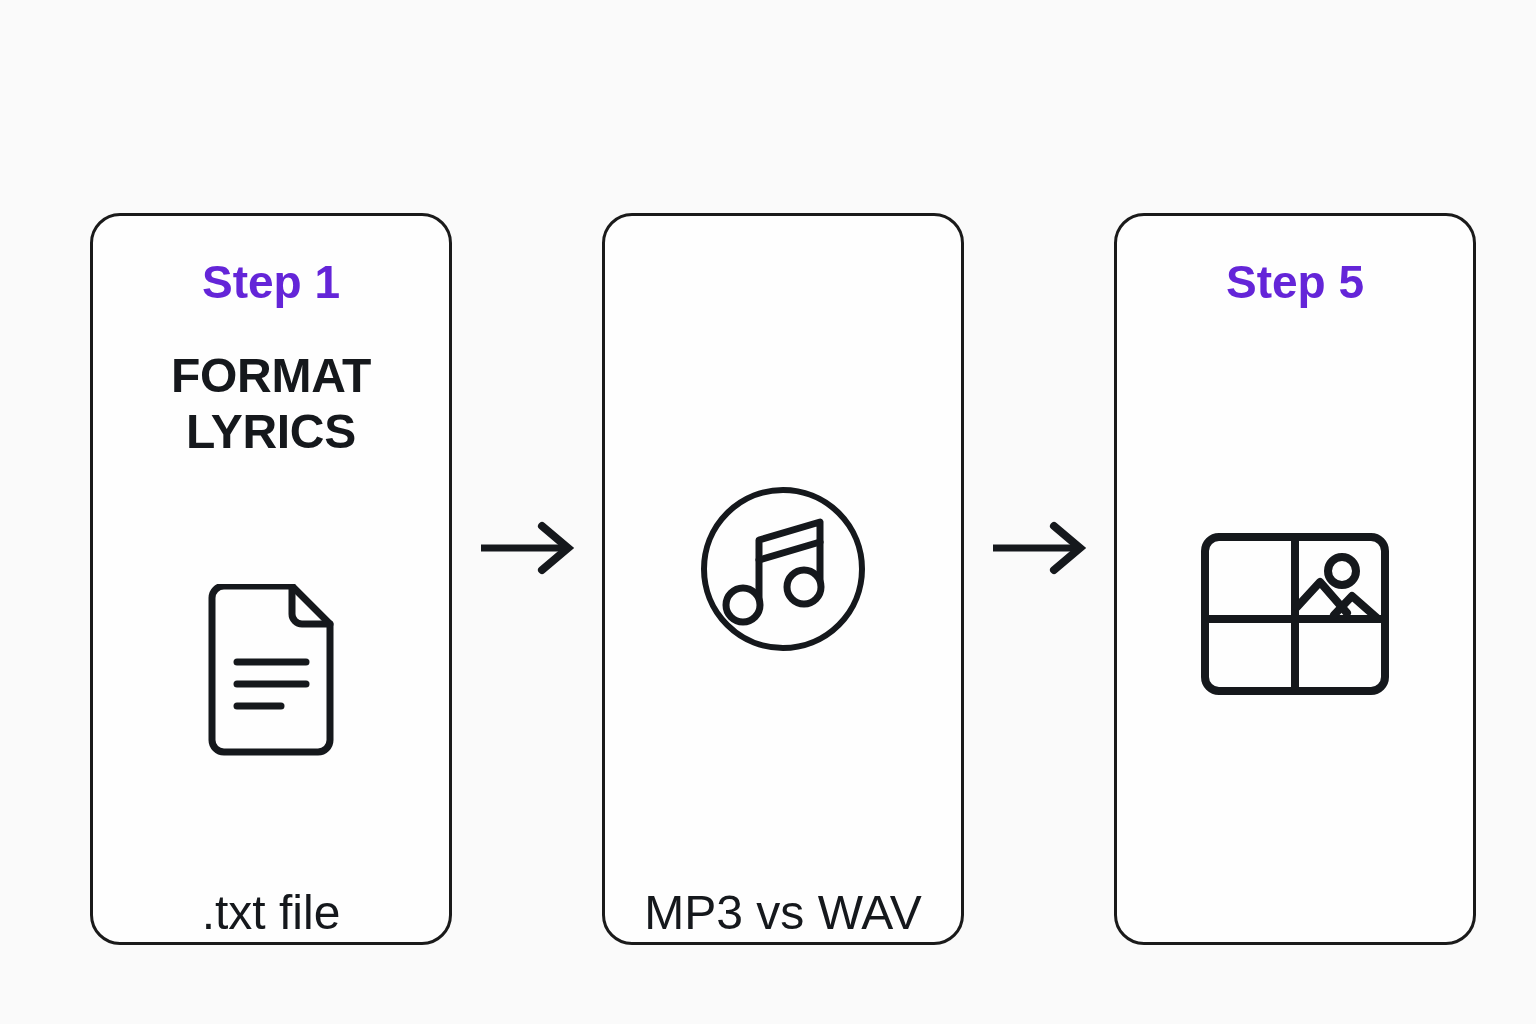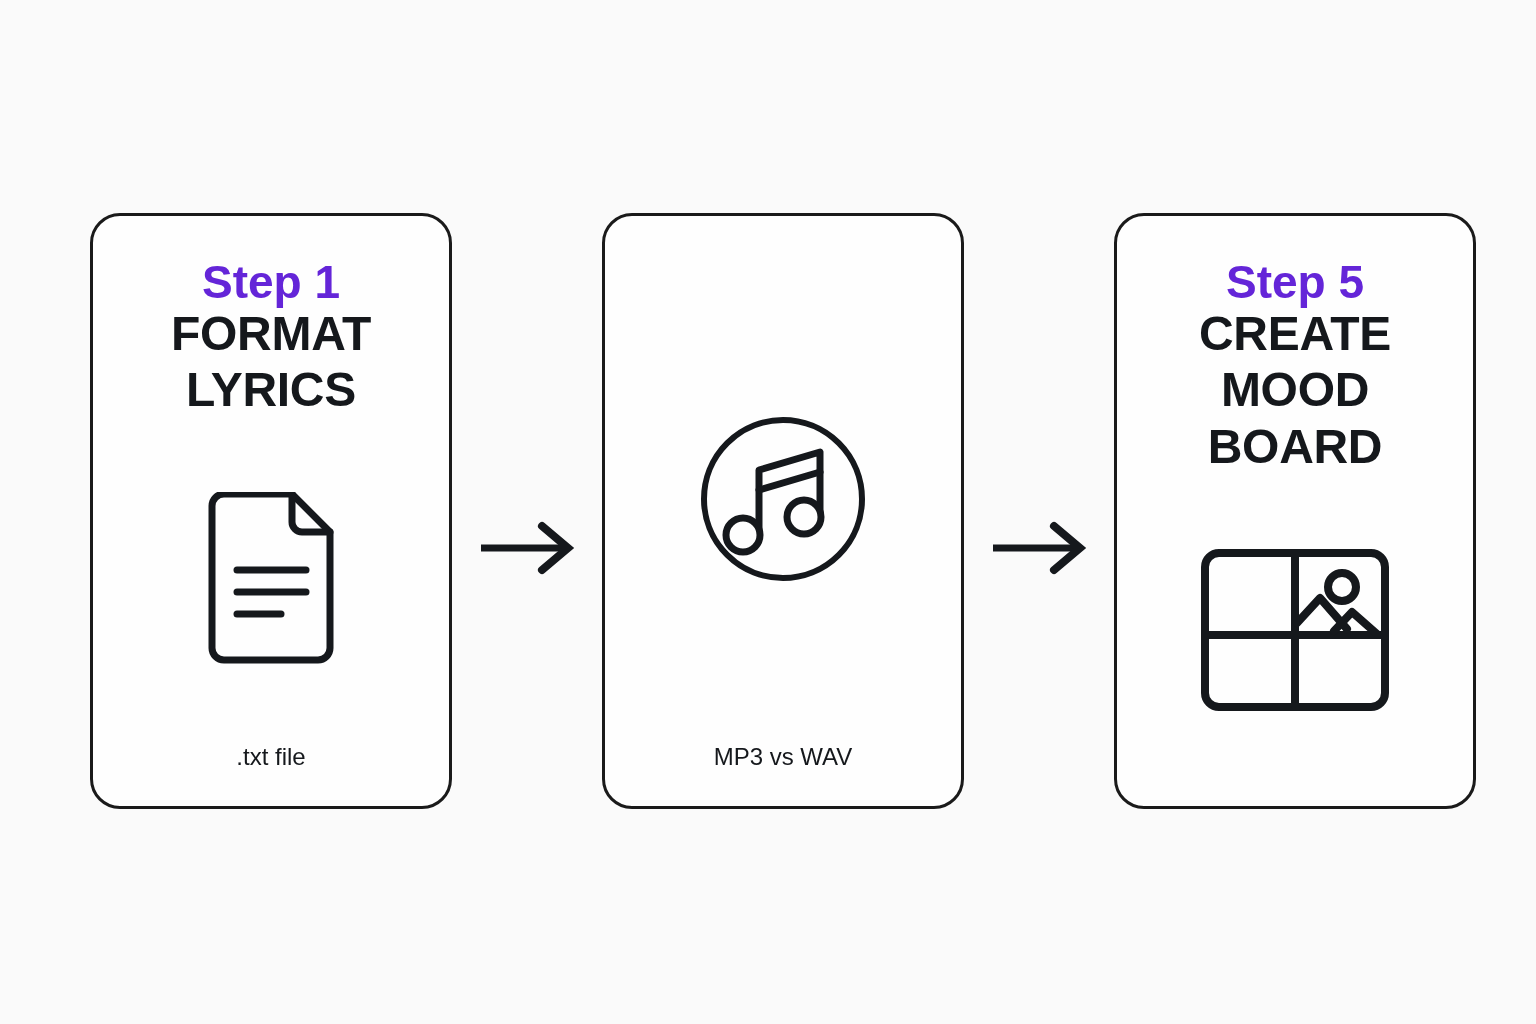--- a/index.html
+++ b/index.html
@@ -31,21 +31,21 @@
     display: flex;
     flex-direction: row;
     align-items: stretch;
     justify-content: space-between;
   }
 
   .card {
     position: relative;
     box-sizing: border-box;
     width: 362px;
-    height: 596px;
+    height: 732px;
     background: #fefefe;
     border: 3px solid #1a1a1a;
     border-radius: 30px;
     display: flex;
     flex-direction: column;
     align-items: center;
     padding-top: 42px;
     padding-left: 14px;
     padding-right: 14px;
   }
@@ -54,20 +54,21 @@
     color: #6425d8;
     font-size: 46px;
     font-weight: 700;
     letter-spacing: 0px;
     line-height: 1.05;
     text-align: center;
     white-space: nowrap;
   }
 
   .card-title {
+    margin-top: 42px;
     color: #15181c;
     font-size: 48px;
     font-weight: 700;
     line-height: 1.17;
     letter-spacing: -0.3px;
     text-align: center;
     text-transform: uppercase;
   }
 
   .icon-wrap {
@@ -77,25 +78,24 @@
     justify-content: center;
     width: 100%;
   }
 
   .card-1 .icon-wrap { margin-top: -6px; }
   .card-2 .icon-wrap { margin-top: -4px; }
   .card-3 .icon-wrap { margin-top: -10px; }
 
   .caption {
     color: #15181c;
-    font-size: 24px;
+    font-size: 48px;
     font-weight: 400;
     line-height: 1.2;
     text-align: center;
-    padding-bottom: 34px;
     white-space: nowrap;
   }
 
   .card-3 .caption { visibility: hidden; padding-bottom: 10px; }
 
   
   .arrow {
     width: 100px;
     align-self: center;
     display: flex;
@@ -154,25 +154,20 @@
 
     <div class="arrow">
       <svg width="96" height="60" viewBox="0 0 96 60" fill="none">
         <line x1="2" y1="30" x2="84" y2="30" stroke="#15181c" stroke-width="7" stroke-linecap="butt"></line>
         <polyline points="63,8 89,30 63,52" stroke="#15181c" stroke-width="8" stroke-linecap="round" stroke-linejoin="miter" fill="none"></polyline>
       </svg>
     </div>
 
     <div class="card card-3">
       <div class="step-label">Step 5</div>
-      <div class="card-title">
-        <div>CREATE</div>
-        <div>MOOD</div>
-        <div>BOARD</div>
-      </div>
       <div class="icon-wrap">
         <svg class="icon-board" width="188" height="162" viewBox="0 0 188 162" fill="none">
           <rect x="4" y="4" width="180" height="154" rx="14" ry="14" stroke="#15181c" stroke-width="8" fill="#fefefe"></rect>
           <line x1="94" y1="4" x2="94" y2="158" stroke="#15181c" stroke-width="8"></line>
           <line x1="4" y1="86" x2="184" y2="86" stroke="#15181c" stroke-width="8"></line>
 
           <circle cx="141" cy="38" r="14" stroke="#15181c" stroke-width="8" fill="#fefefe"></circle>
           <polyline points="96,74 119,49 146,80" stroke="#15181c" stroke-width="8" stroke-linejoin="round" stroke-linecap="round" fill="none"></polyline>
           <polyline points="133,82 151,63 176,85" stroke="#15181c" stroke-width="8" stroke-linejoin="round" stroke-linecap="round" fill="none"></polyline>
         </svg>

